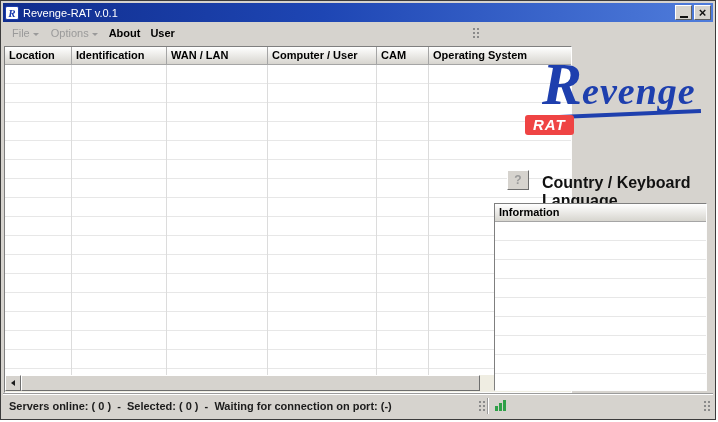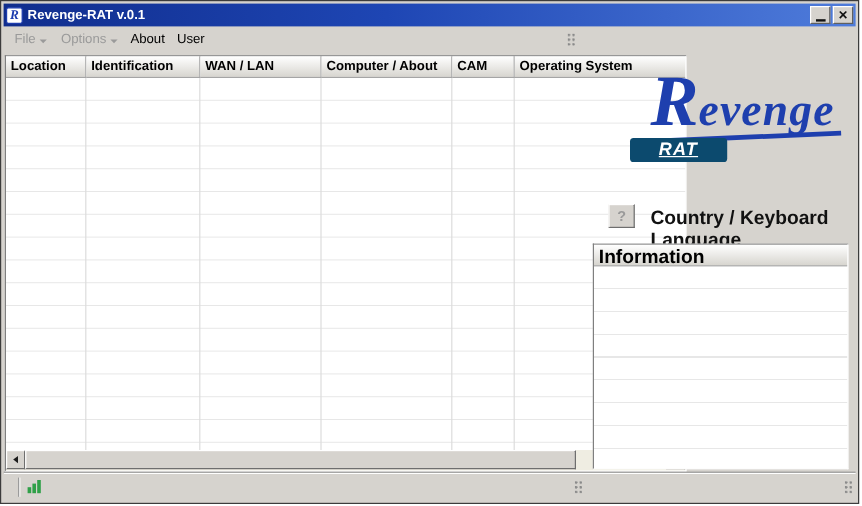--- a/index.html
+++ b/index.html
@@ -15,37 +15,37 @@
   .titlebar {
     position:absolute; left:2px; top:2px; right:2px; height:19px;
     background:linear-gradient(90deg,#102d8d 0%,#1e46b4 45%,#4f7cdb 100%);
     display:flex; align-items:center; padding:0 2px;
   }
   .app-icon {
     width:14px; height:14px; background:#fff; border:1px solid #1d3cae; border-radius:2px;
     color:#1d3cae; font:italic bold 11px/12px "Liberation Serif", serif; text-align:center;
     margin-right:4px; flex:none;
   }
-  .win-title { color:#fff; font-weight:bold; font-size:11px; flex:1; white-space:nowrap; overflow:hidden; }
+  .win-title { color:#fff; font-weight:normal; font-size:11px; flex:1; white-space:nowrap; overflow:hidden; }
   .tb-btn {
     width:17px; height:15px; background:#d6d3ce; margin-left:2px; flex:none;
     border:1px solid; border-color:#ffffff #5f5f5f #5f5f5f #ffffff;
     display:flex; align-items:center; justify-content:center; cursor:default;
   }
   .min-glyph { width:8px; height:2px; background:#111; margin-top:8px; }
   .close-glyph { font-weight:bold; font-size:13px; line-height:11px; color:#111; }
 
   
   .menubar {
     position:absolute; left:2px; top:22px; right:2px; height:20px;
     display:flex; align-items:center; padding-left:3px;
   }
   .menu-item { display:flex; align-items:center; gap:3px; padding:2px 6px; font-size:11px; color:#000; cursor:default; }
   .menu-item.disabled { color:#9a9a9a; }
-  .menu-item.strong { font-weight:normal; padding:2px 5px; }
+  .menu-item.strong { font-weight:bold; padding:2px 5px; }
   .dd-arrow { width:0; height:0; border-left:3px solid transparent; border-right:3px solid transparent; border-top:3px solid #9a9a9a; margin-top:2px; }
 
   .grip-dots {
     width:6px; height:10px;
     background-image:radial-gradient(circle at 1px 1px, #8a8a8a 1px, rgba(0,0,0,0) 1.3px);
     background-size:4px 4px;
   }
   .menubar .grip-dots { position:absolute; left:470px; top:5px; }
 
   
@@ -95,39 +95,39 @@
     background:#d6d3ce; border:1px solid; border-color:#ffffff #6e6e6e #6e6e6e #ffffff;
   }
 
   
   .logo { position:absolute; left:500px; top:58px; width:210px; height:84px; }
   .logo-text { position:absolute; left:4px; top:0; color:#1e3fae; font-family:"Liberation Serif", serif; font-style:italic; font-weight:bold; white-space:nowrap;margin-left:37px; }
   .logo-R { font-size:60px; line-height:50px; }
   .logo-rest { font-size:38px; letter-spacing:1px; }
   .logo-underline { position:absolute; left:58px; top:53px; width:142px; height:4px; background:#1e3fae; transform:rotate(-2.5deg); }
   .logo-rat {
-    position:absolute; left:24px; top:56px; background:#0c4a6e; color:#fff;
-    font:italic bold 15px/20px "Liberation Sans", sans-serif; padding:0 24px;
-    border-radius:3px; letter-spacing:1px;text-decoration:underline;
+    position:absolute; left:24px; top:56px; background:#ef4444; color:#fff;
+    font:italic bold 15px/20px "Liberation Sans", sans-serif; padding:0 8px;
+    border-radius:3px; letter-spacing:1px;
   }
 
   .help-btn {
     position:absolute; left:506px; top:169px; width:22px; height:20px;
     background:#d6d3ce; border:1px solid; border-color:#ffffff #6e6e6e #6e6e6e #ffffff;
     color:#9a9a9a; font-weight:bold; font-size:12px; text-align:center; line-height:18px; cursor:default;
   }
   .country-label { position:absolute; left:541px; top:173px; font-size:16px; font-weight:bold; color:#111; }
 
   .info-box {
     position:absolute; left:493px; top:202px; width:213px; height:188px;
     border:1px solid; border-color:#7f7f7f #fdfdfd #fdfdfd #7f7f7f; background:#fff;
   }
   .info-header {
     height:18px; background:linear-gradient(#ffffff,#d7d5cf);
-    border-bottom:1px solid #a5a5a5; font-size:16px; font-weight:bold; padding:2px 0 0 4px;
+    border-bottom:1px solid #a5a5a5; font-size:11px; font-weight:bold; padding:2px 0 0 4px;
   }
   .info-body {
     position:absolute; top:18px; left:0; right:0; bottom:0;
     background-image:repeating-linear-gradient(to bottom, rgba(0,0,0,0) 0 18px, #e7e7e7 18px 19px);
   }
 
   
   .statusbar {
     position:absolute; left:2px; right:2px; bottom:2px; height:24px;
     border-top:1px solid #9b9b9b; box-shadow:inset 0 1px 0 #ffffff;
@@ -176,21 +176,21 @@
       <span>User</span>
     </div>
     <div class="grip-dots"></div>
   </div>
 
   <div class="clients-table">
     <div class="thead">
       <div class="th">Location</div>
       <div class="th">Identification</div>
       <div class="th">WAN / LAN</div>
-      <div class="th">Computer / About</div>
+      <div class="th">Computer / User</div>
       <div class="th">CAM</div>
       <div class="th">Operating System</div>
     </div>
     <div class="tbody"></div>
     <div class="hscroll">
       <div class="sb-btn">
           <span class="tri-left"></span>
         </div>
       <div class="sb-track">
         <div class="sb-thumb"></div>
@@ -211,20 +211,21 @@
 
   <div class="help-btn">?</div>
   <div class="country-label">Country / Keyboard Language</div>
 
   <div class="info-box">
     <div class="info-header">Information</div>
     <div class="info-body"></div>
   </div>
 
   <div class="statusbar">
+    <div class="status-left">Servers online: ( 0 )  -  Selected: ( 0 )  -  Waiting for connection on port: (-)</div>
     <div class="grip-dots left-grip"></div>
     <div class="status-divider"></div>
     <div class="status-right">
       <div class="conn-icon">
           <i></i>
           <i></i>
           <i></i>
         </div>
       <div class="grip-dots resize-grip"></div>
     </div>

